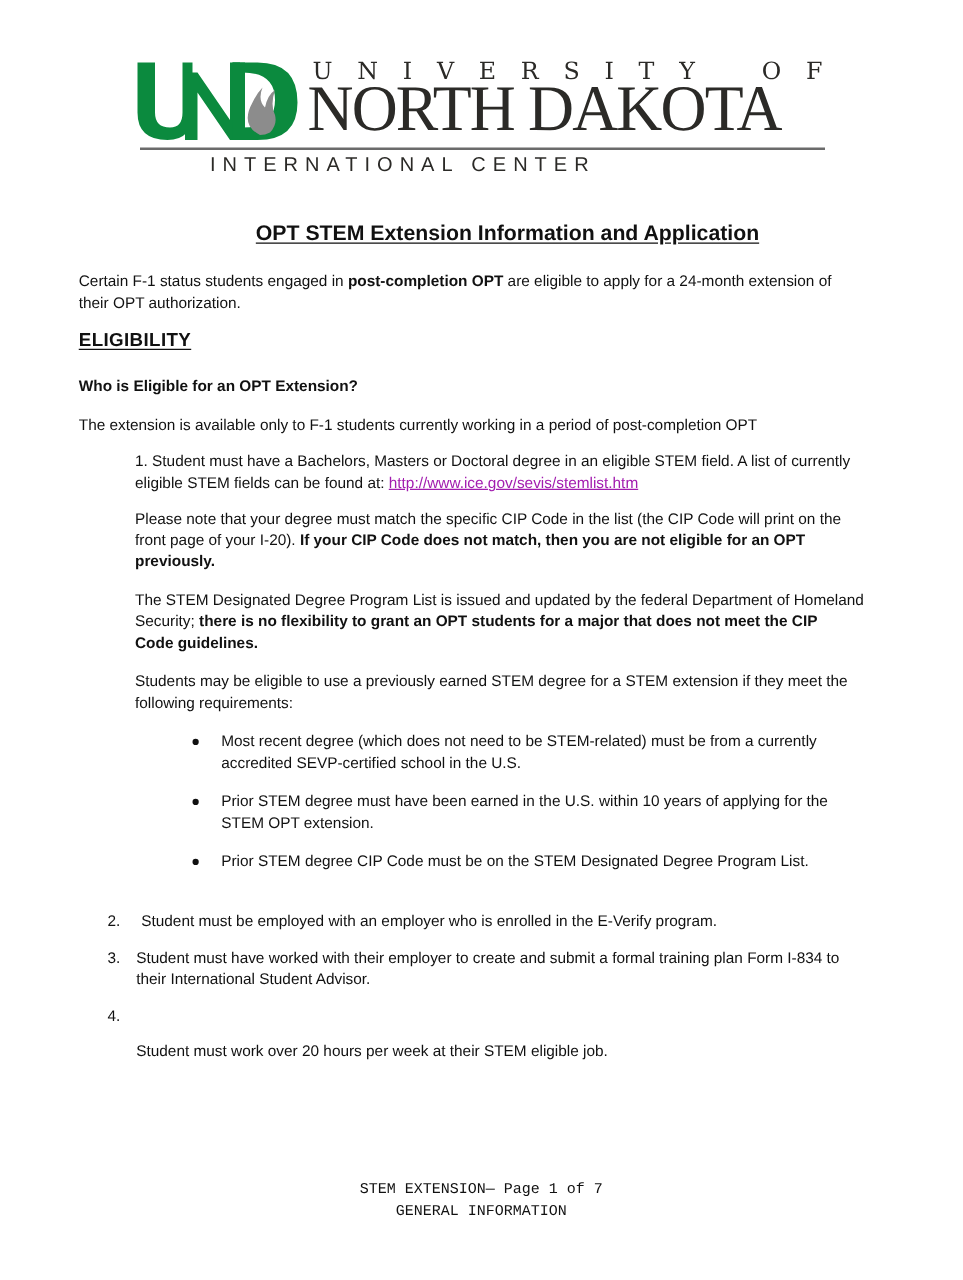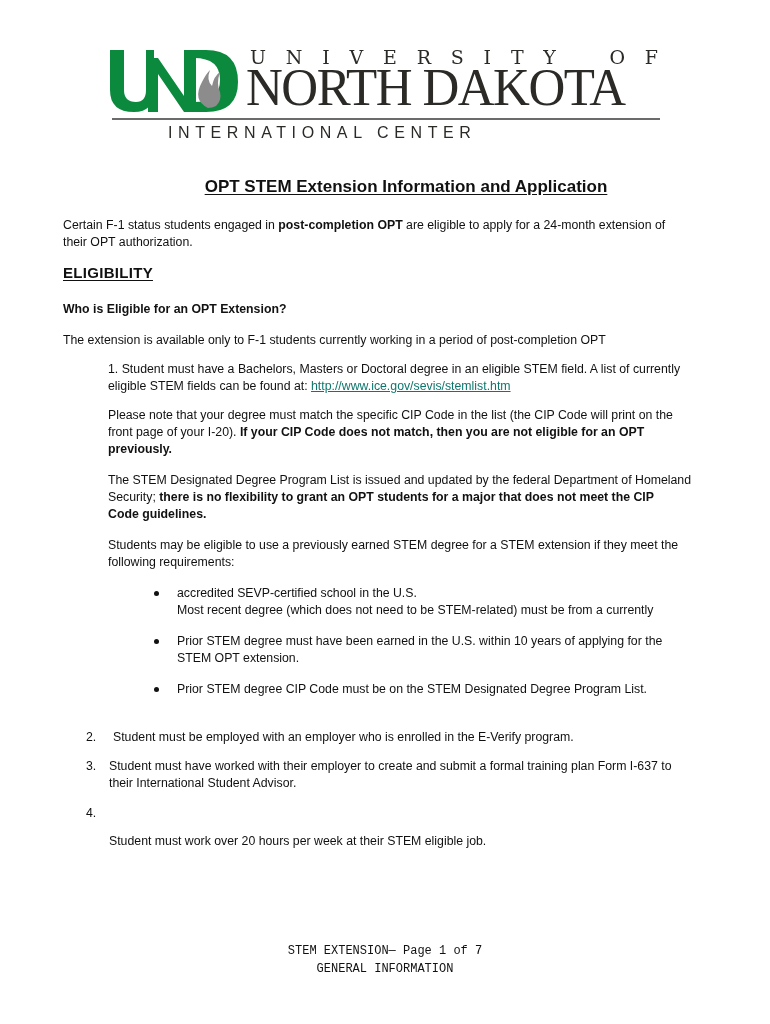--- a/index.html
+++ b/index.html
@@ -113,21 +113,21 @@
       letter-spacing: 0.3px;
     }
     .h3 {
       position: absolute;
       left: 63px;
       top: 302px;
       font-size: 12.3px;
       font-weight: bold;
     }
     a.link {
-      color: #0f766e;
+      color: #a21caf;
       text-decoration: underline;
     }
     .bullet-dot {
       position: absolute;
       width: 5px; height: 5px;
       border-radius: 50%;
       background: #111;
     }
     .num {
       position: absolute;
@@ -215,43 +215,43 @@
     <div><b>Code guidelines.</b></div>
   </div>
 
   <div class="p" style="left:108px; top:537px; width:620px;">
     <div>Students may be eligible to use a previously earned STEM degree for a STEM extension if they meet the</div>
     <div>following requirements:</div>
   </div>
 
   <div class="bullet-dot" style="left:154px; top:591px;"></div>
   <div class="p" style="left:177px; top:585px; width:540px;">
+    <div>Most recent degree (which does not need to be STEM-related) must be from a currently</div>
     <div>accredited SEVP-certified school in the U.S.</div>
-    <div>Most recent degree (which does not need to be STEM-related) must be from a currently</div>
   </div>
 
   <div class="bullet-dot" style="left:154px; top:639px;"></div>
   <div class="p" style="left:177px; top:633px; width:540px;">
     <div>Prior STEM degree must have been earned in the U.S. within 10 years of applying for the</div>
     <div>STEM OPT extension.</div>
   </div>
 
   <div class="bullet-dot" style="left:154px; top:687px;"></div>
   <div class="p" style="left:177px; top:681px; width:540px;">
     <div>Prior STEM degree CIP Code must be on the STEM Designated Degree Program List.</div>
   </div>
 
   <div class="num" style="left:86px; top:729px;">2.</div>
   <div class="p" style="left:113px; top:729px; width:600px;">
     <div>Student must be employed with an employer who is enrolled in the E-Verify program.</div>
   </div>
 
   <div class="num" style="left:86px; top:758px;">3.</div>
   <div class="p" style="left:109px; top:758px; width:610px;">
-    <div>Student must have worked with their employer to create and submit a formal training plan Form I-637 to</div>
+    <div>Student must have worked with their employer to create and submit a formal training plan Form I-834 to</div>
     <div>their International Student Advisor.</div>
   </div>
 
   <div class="num" style="left:86px; top:805px;">4.</div>
   <div class="p" style="left:109px; top:805px; width:610px;margin-top:28px;">
     <div>Student must work over 20 hours per week at their STEM eligible job.</div>
   </div>
 
   <div class="footer">
     <div>STEM EXTENSION— Page 1 of 7</div>

